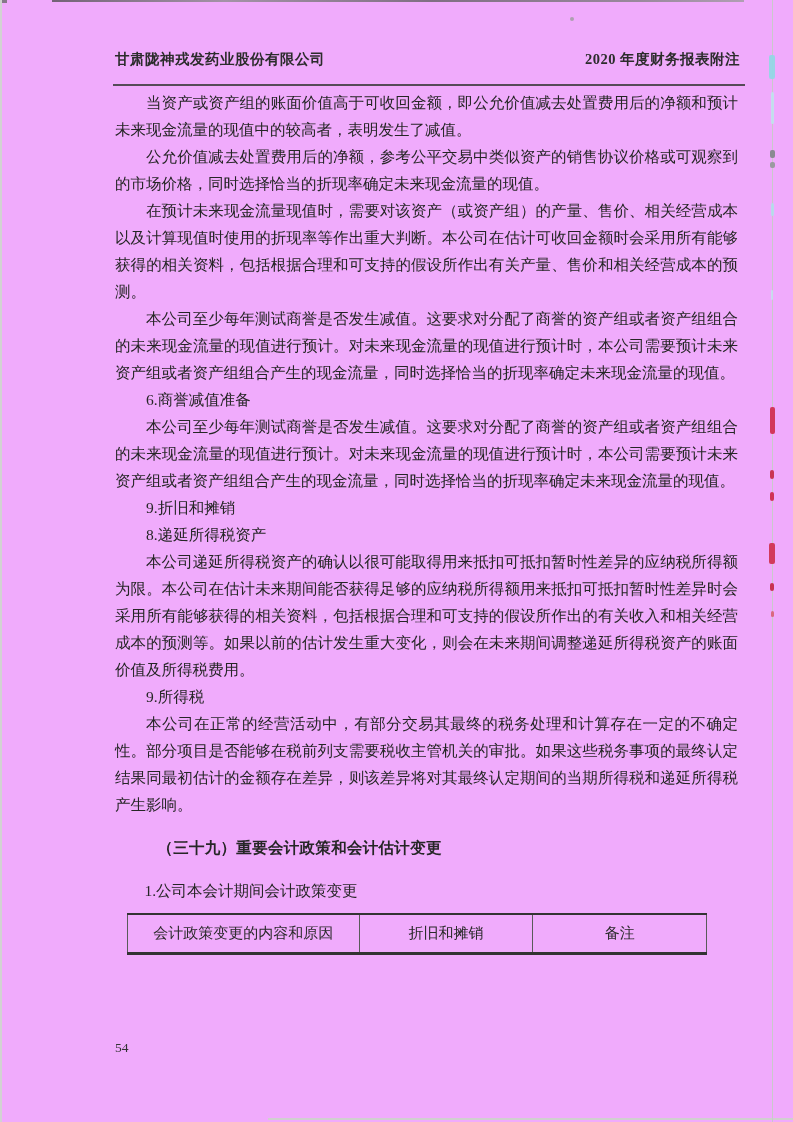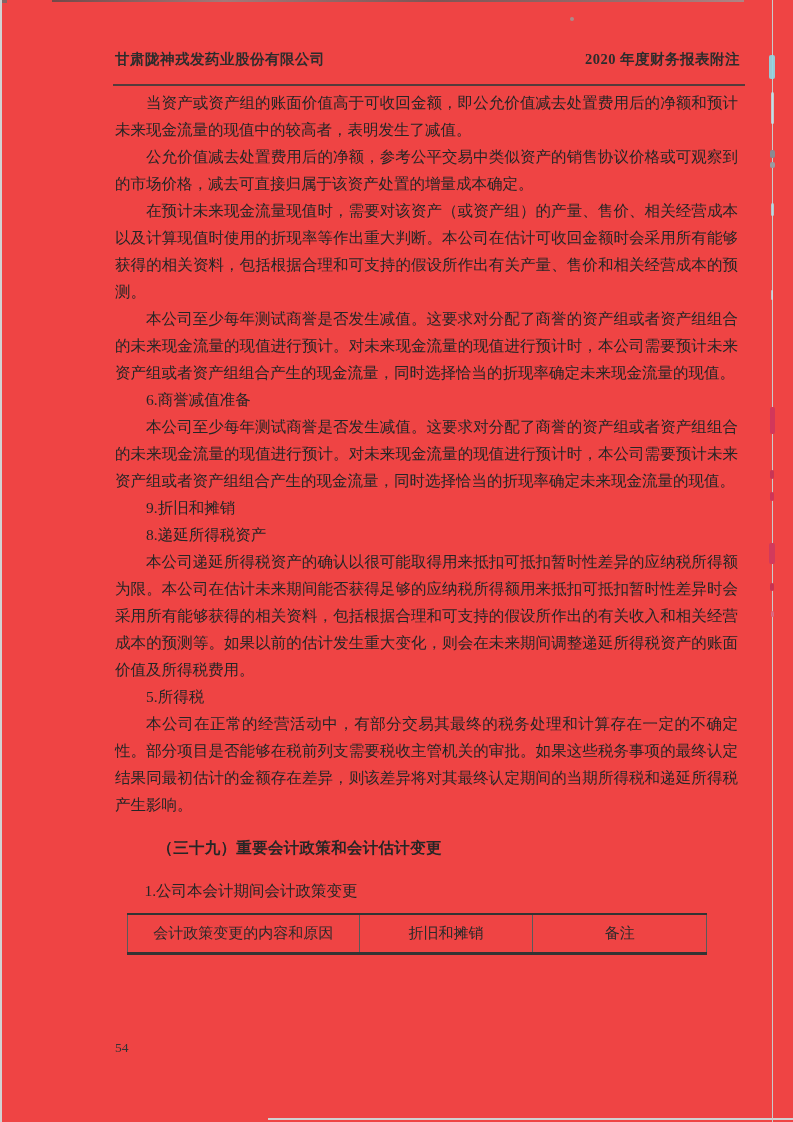--- a/index.html
+++ b/index.html
@@ -5,21 +5,21 @@
 <style>
   * { margin: 0; padding: 0; box-sizing: border-box; }
   html, body { background: #e8e8e8; }
   body { font-family: "Liberation Serif", "DejaVu Serif", serif; }
 
   .page {
     position: relative;
     width: 793px;
     height: 1122px;
     margin: 0 auto;
-    background: #ef4444;
+    background: #f0abfc;
     overflow: hidden;
     color: #282828;
   }
 
   
   .artifact { position: absolute; pointer-events: none; }
   .top-edge-line {
     left: 52px; top: 0; width: 692px; height: 2px;
     background: linear-gradient(90deg, #4a4a4a, #8a8a8a 25%, #5a5a5a 55%, #7d7d7d 85%, #9a9a9a);
     opacity: .75;
@@ -120,29 +120,29 @@
   <div class="seam-mark m-red-6"></div>
 
   <div class="doc-header">
     <span>甘肃陇神戎发药业股份有限公司</span>
     <span>2020 年度财务报表附注</span>
   </div>
   <div class="header-rule"></div>
 
   <div class="doc-body">
     <p class="para">当资产或资产组的账面价值高于可收回金额，即公允价值减去处置费用后的净额和预计未来现金流量的现值中的较高者，表明发生了减值。</p>
-    <p class="para">公允价值减去处置费用后的净额，参考公平交易中类似资产的销售协议价格或可观察到的市场价格，减去可直接归属于该资产处置的增量成本确定。</p>
+    <p class="para">公允价值减去处置费用后的净额，参考公平交易中类似资产的销售协议价格或可观察到的市场价格，同时选择恰当的折现率确定未来现金流量的现值。</p>
     <p class="para">在预计未来现金流量现值时，需要对该资产（或资产组）的产量、售价、相关经营成本以及计算现值时使用的折现率等作出重大判断。本公司在估计可收回金额时会采用所有能够获得的相关资料，包括根据合理和可支持的假设所作出有关产量、售价和相关经营成本的预测。</p>
     <p class="para">本公司至少每年测试商誉是否发生减值。这要求对分配了商誉的资产组或者资产组组合的未来现金流量的现值进行预计。对未来现金流量的现值进行预计时，本公司需要预计未来资产组或者资产组组合产生的现金流量，同时选择恰当的折现率确定未来现金流量的现值。</p>
     <h3 class="num-heading">6.商誉减值准备</h3>
     <p class="para">本公司至少每年测试商誉是否发生减值。这要求对分配了商誉的资产组或者资产组组合的未来现金流量的现值进行预计。对未来现金流量的现值进行预计时，本公司需要预计未来资产组或者资产组组合产生的现金流量，同时选择恰当的折现率确定未来现金流量的现值。</p>
     <h3 class="num-heading">9.折旧和摊销</h3>
     <h3 class="num-heading">8.递延所得税资产</h3>
     <p class="para">本公司递延所得税资产的确认以很可能取得用来抵扣可抵扣暂时性差异的应纳税所得额为限。本公司在估计未来期间能否获得足够的应纳税所得额用来抵扣可抵扣暂时性差异时会采用所有能够获得的相关资料，包括根据合理和可支持的假设所作出的有关收入和相关经营成本的预测等。如果以前的估计发生重大变化，则会在未来期间调整递延所得税资产的账面价值及所得税费用。</p>
-    <h3 class="num-heading">5.所得税</h3>
+    <h3 class="num-heading">9.所得税</h3>
     <p class="para">本公司在正常的经营活动中，有部分交易其最终的税务处理和计算存在一定的不确定性。部分项目是否能够在税前列支需要税收主管机关的审批。如果这些税务事项的最终认定结果同最初估计的金额存在差异，则该差异将对其最终认定期间的当期所得税和递延所得税产生影响。</p>
     <h2 class="section-heading">（三十九）重要会计政策和会计估计变更</h2>
     <div class="sub-heading">1.公司本会计期间会计政策变更</div>
 
     <table class="policy-table">
       <colgroup>
         <col style="width:40%">
         <col style="width:30%">
         <col style="width:30%">
       </colgroup>

